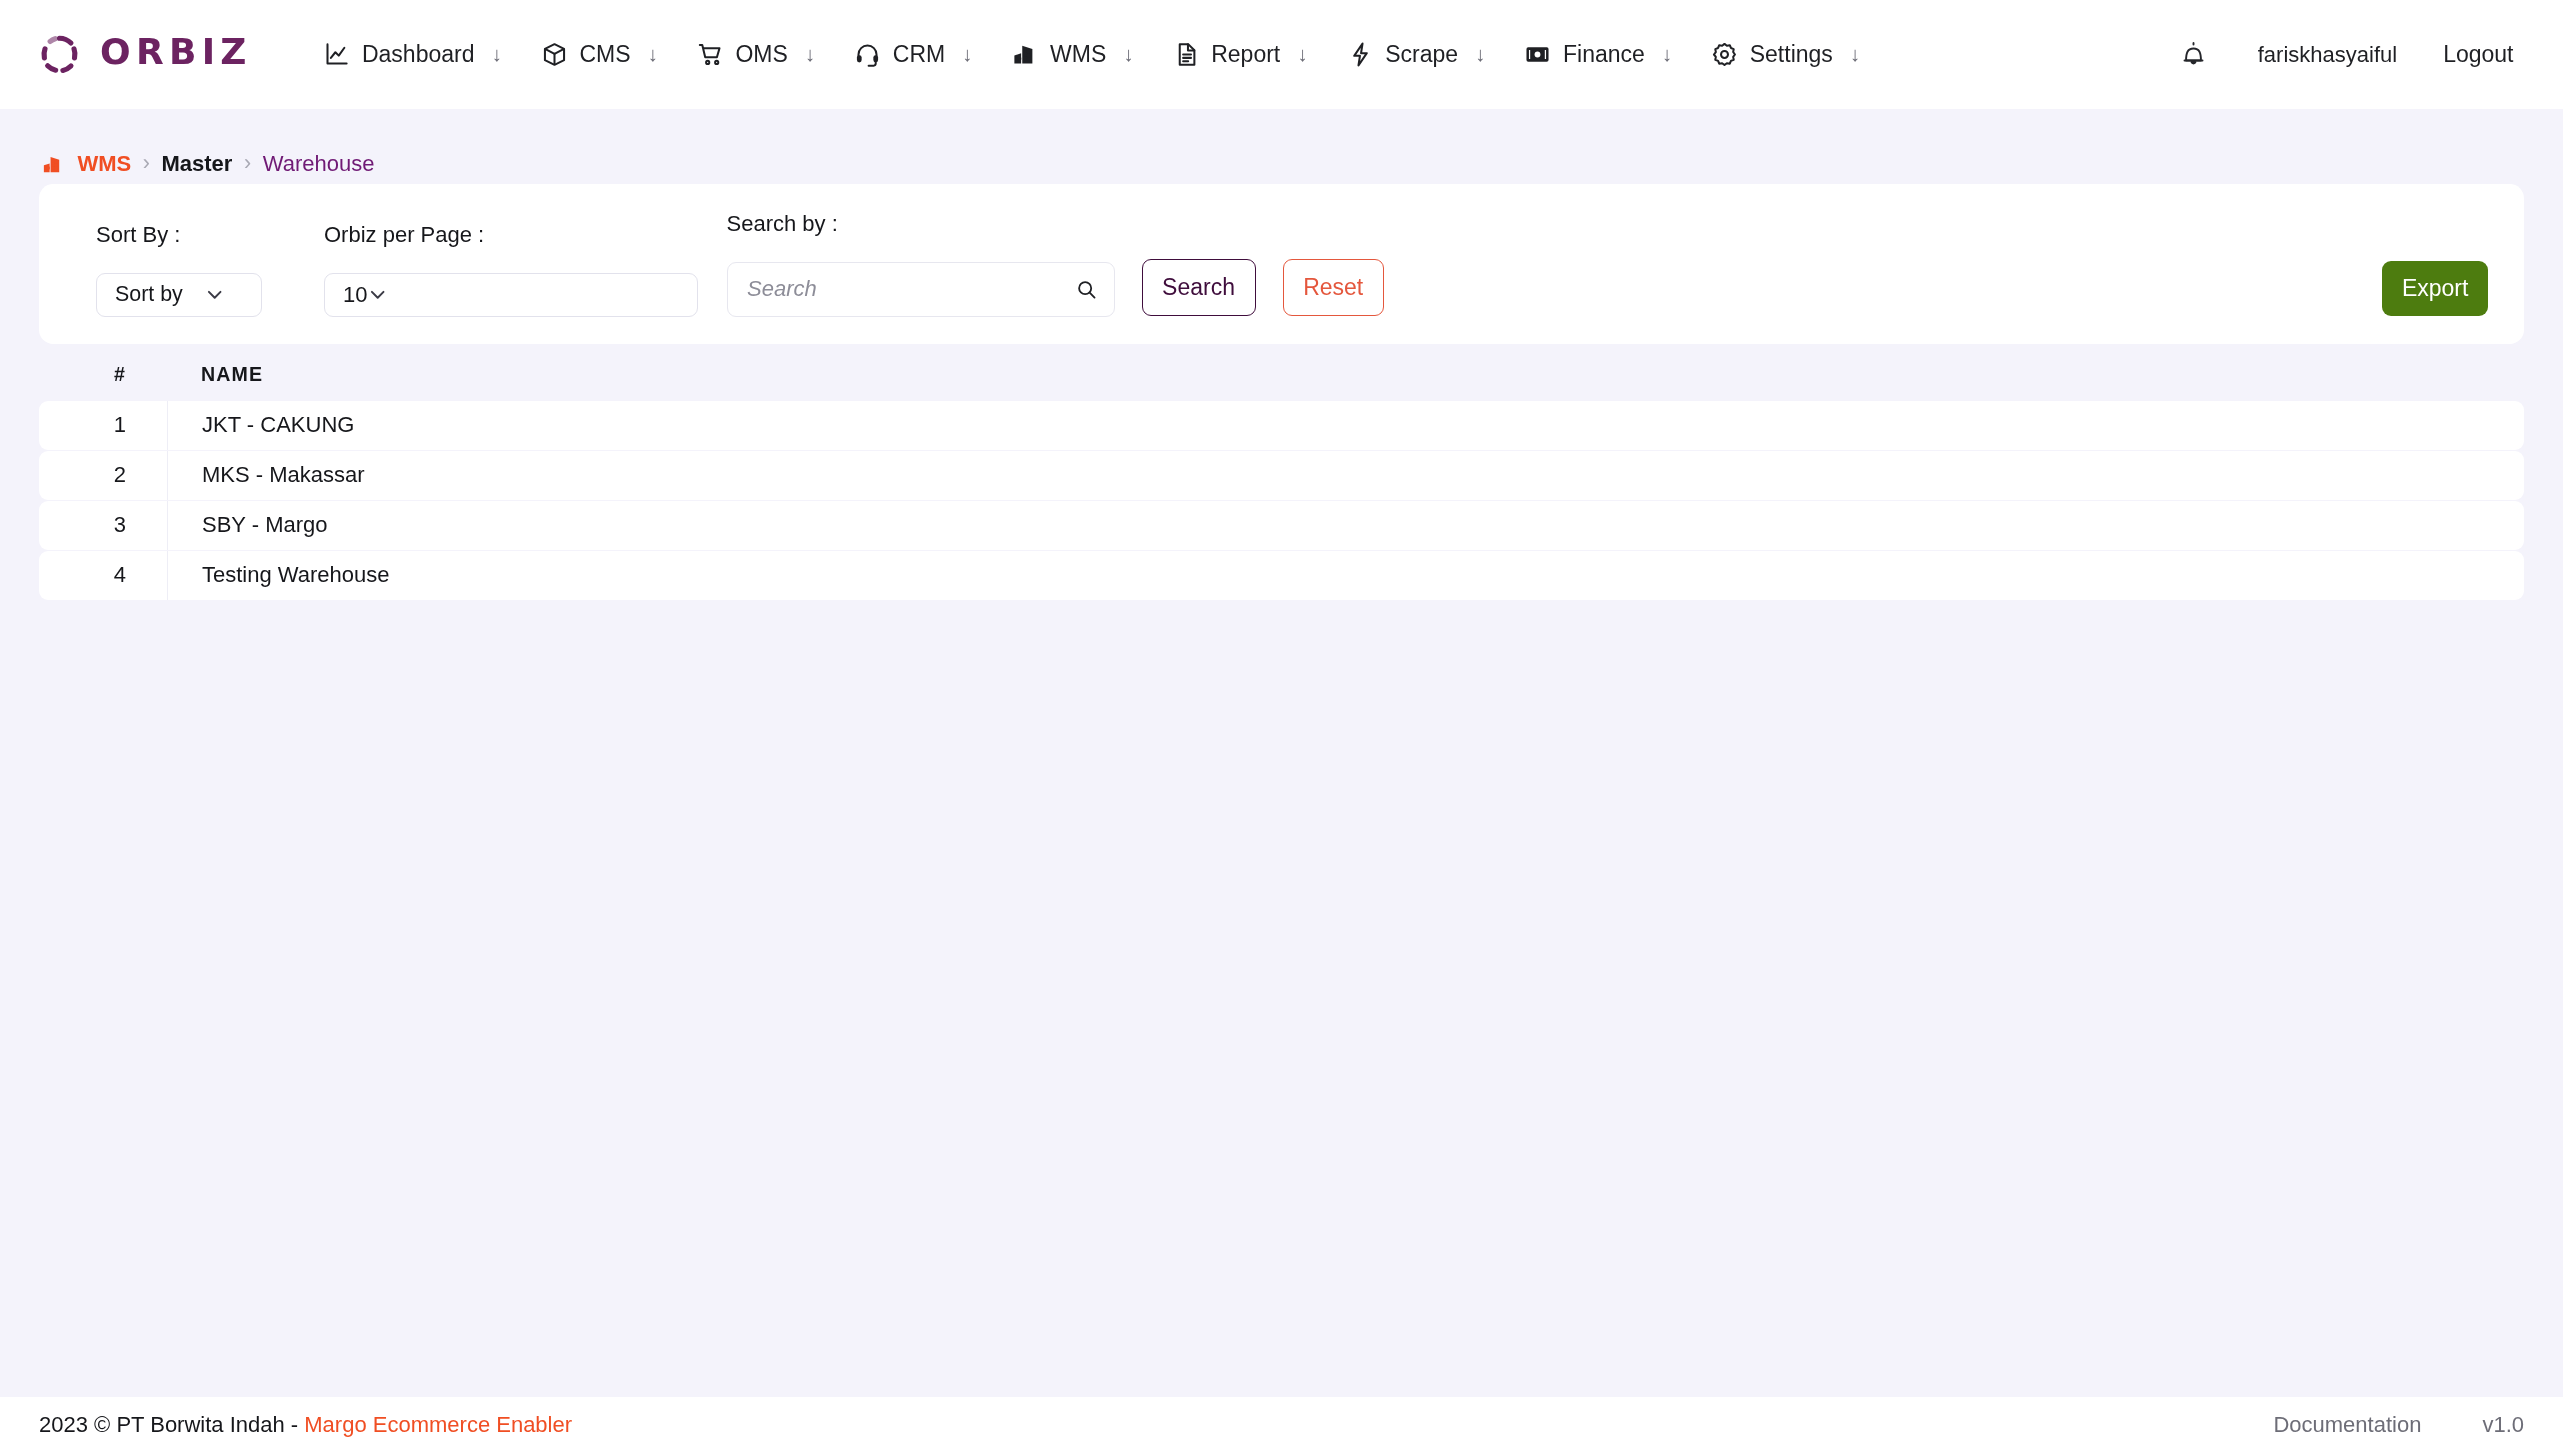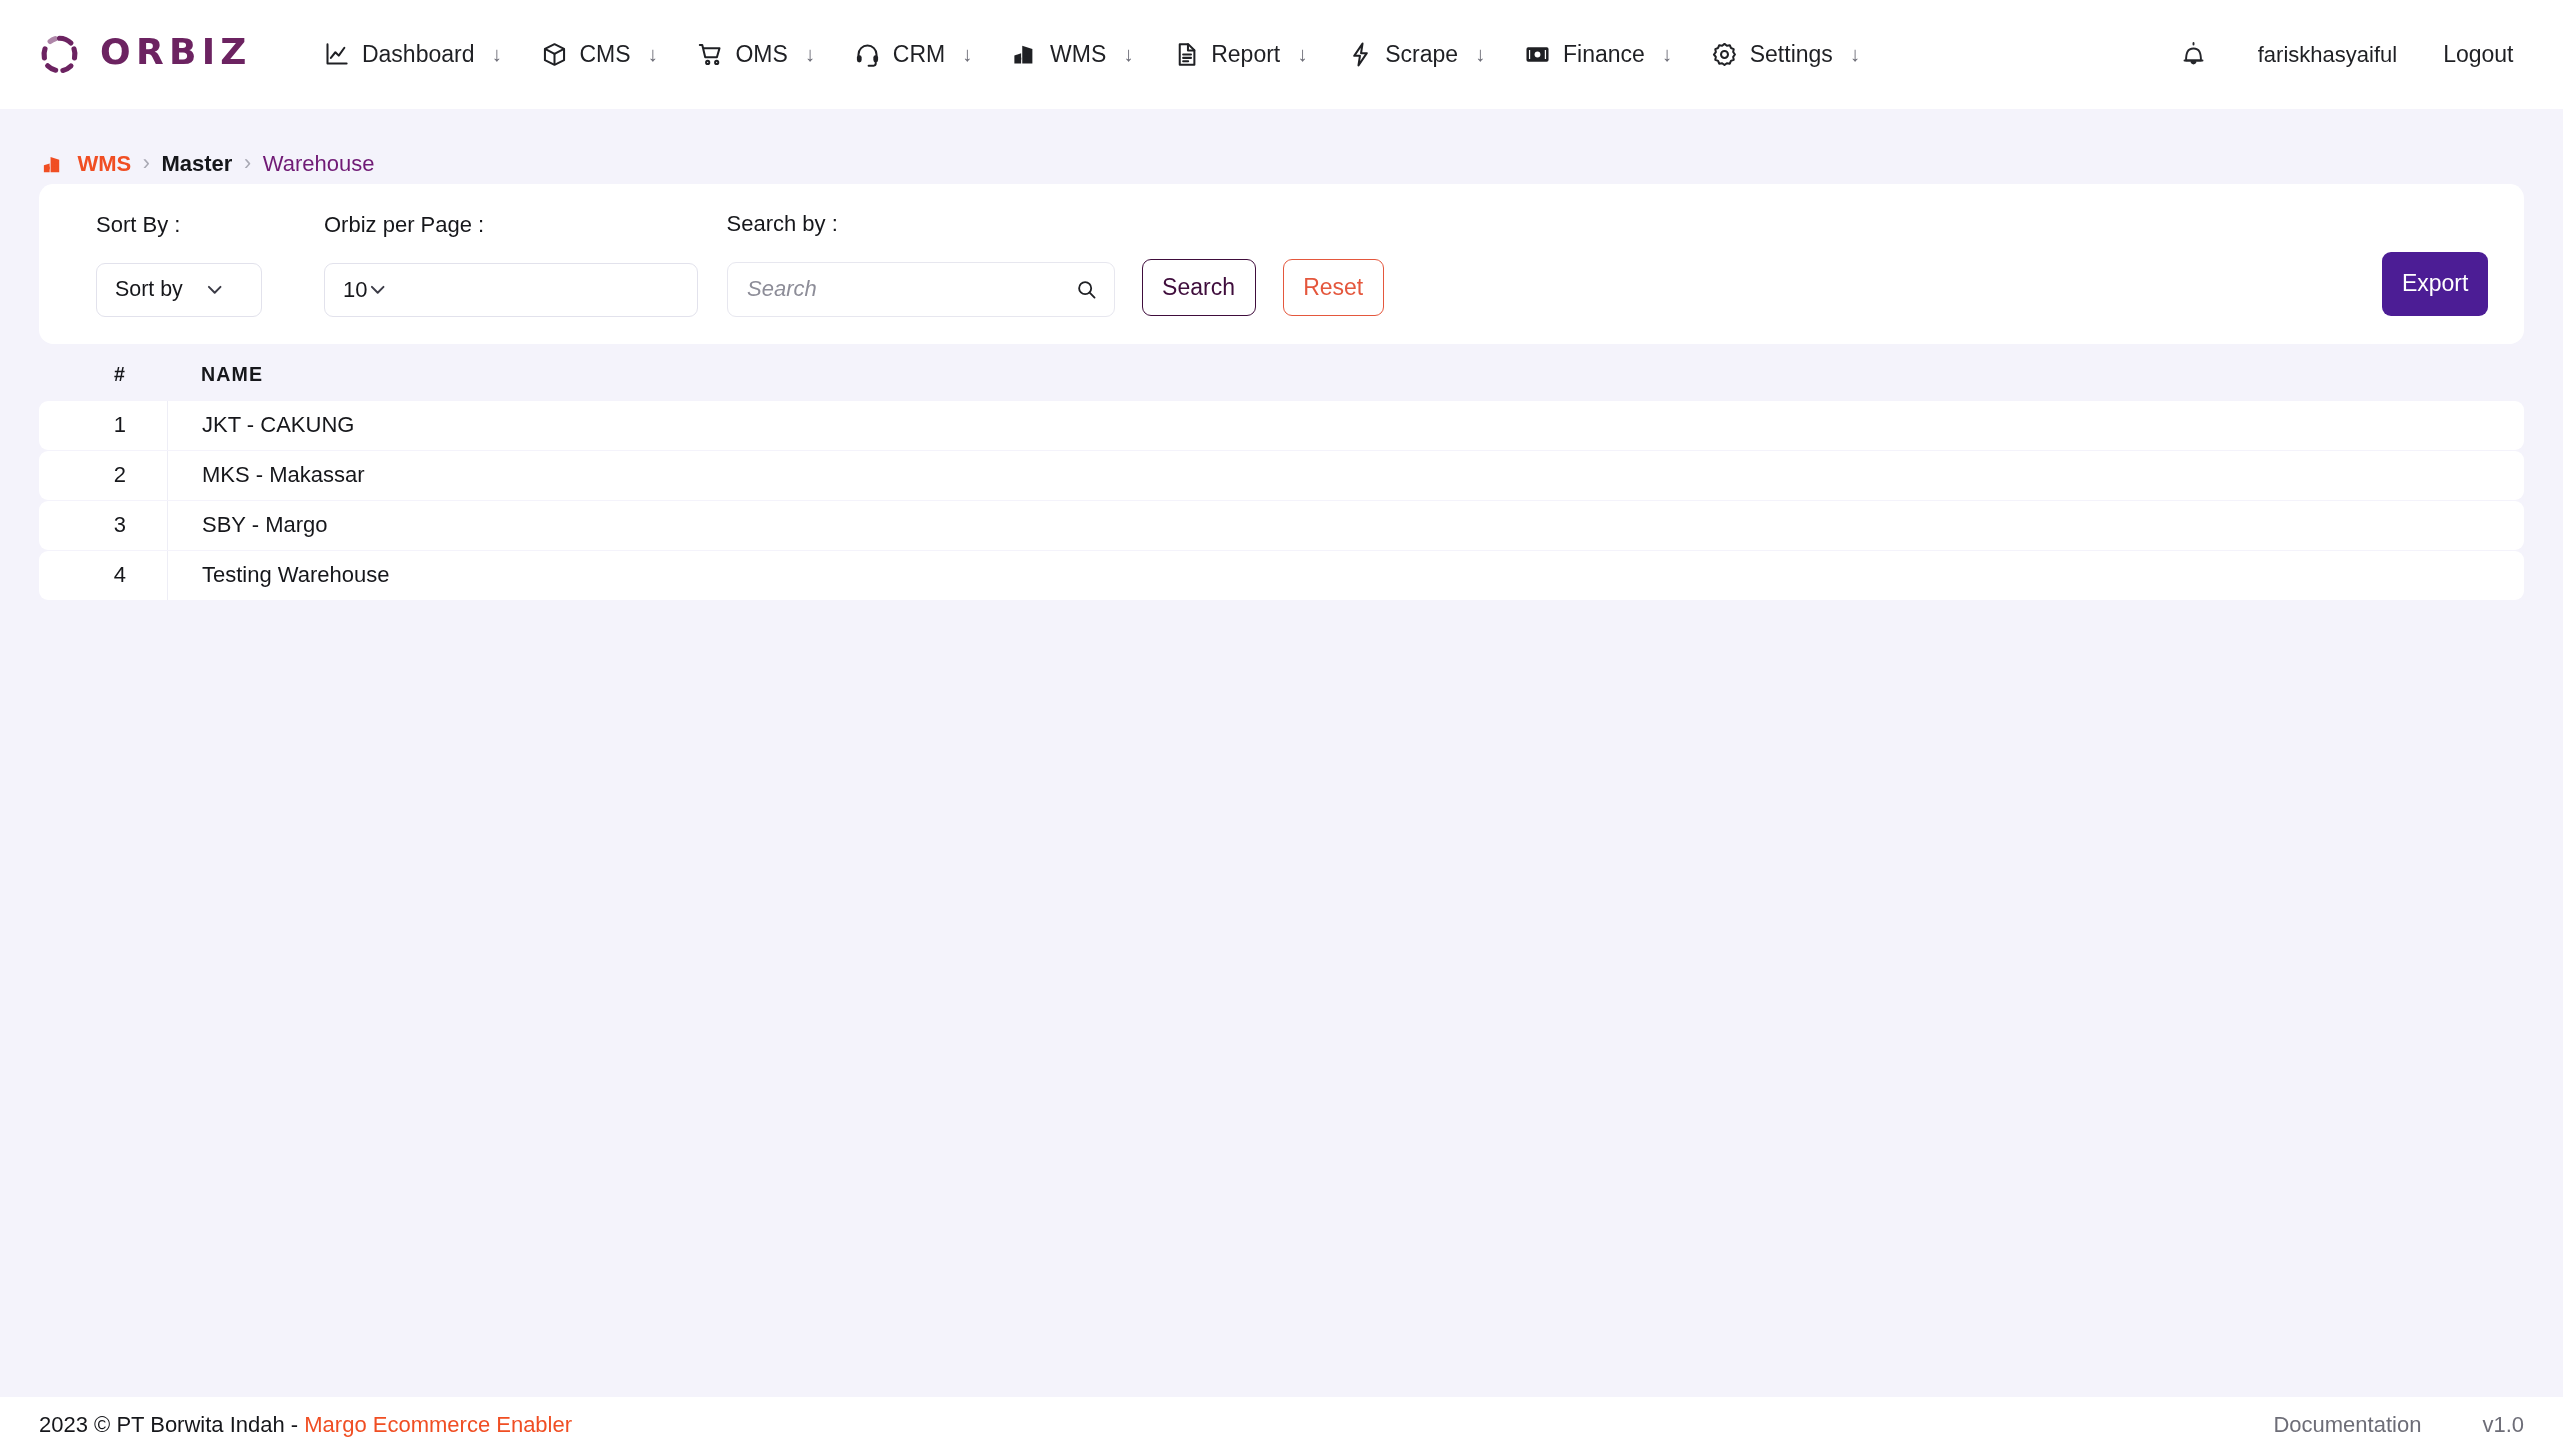--- a/index.html
+++ b/index.html
@@ -142,21 +142,21 @@
 
   .field-group { display: flex; flex-direction: column; }
   .field-label {
     font-size: 22px;
     color: #16171b;
     margin-bottom: 25px;
     white-space: nowrap;
   }
 
   .select-box {
-    height: 54px;
+    height: 44px;
     border: 0.9px solid #e2e2ec;
     border-radius: 9px;
     background: #fff;
     display: flex;
     align-items: center;
     padding: 0 16px 0 18px;
     cursor: pointer;
     position: relative;
   }
   .select-box .sel-val {
@@ -221,27 +221,27 @@
     margin-bottom: 0.9px;
   }
   .btn-reset {
     border: 1.8px solid #e4573d;
     color: #e4573d;
     margin-left: 27px;
     min-width: 93px;
     margin-bottom: 0.9px;
   }
   .btn-export {
-    background: #4c1d95;
+    background: #4d7c0f;
     color: #ffffff;
     border: 0;
     min-width: 96px;
     margin-left: auto;
     margin-bottom: 0.9px;
-    height: 64px;
+    height: 55px;
   }
 
   
   .table-wrap { padding: 0 39px; margin-top: 5.3px; }
 
   .thead {
     display: flex;
     align-items: center;
     height: 52px;
     padding: 0 0 0 0;

